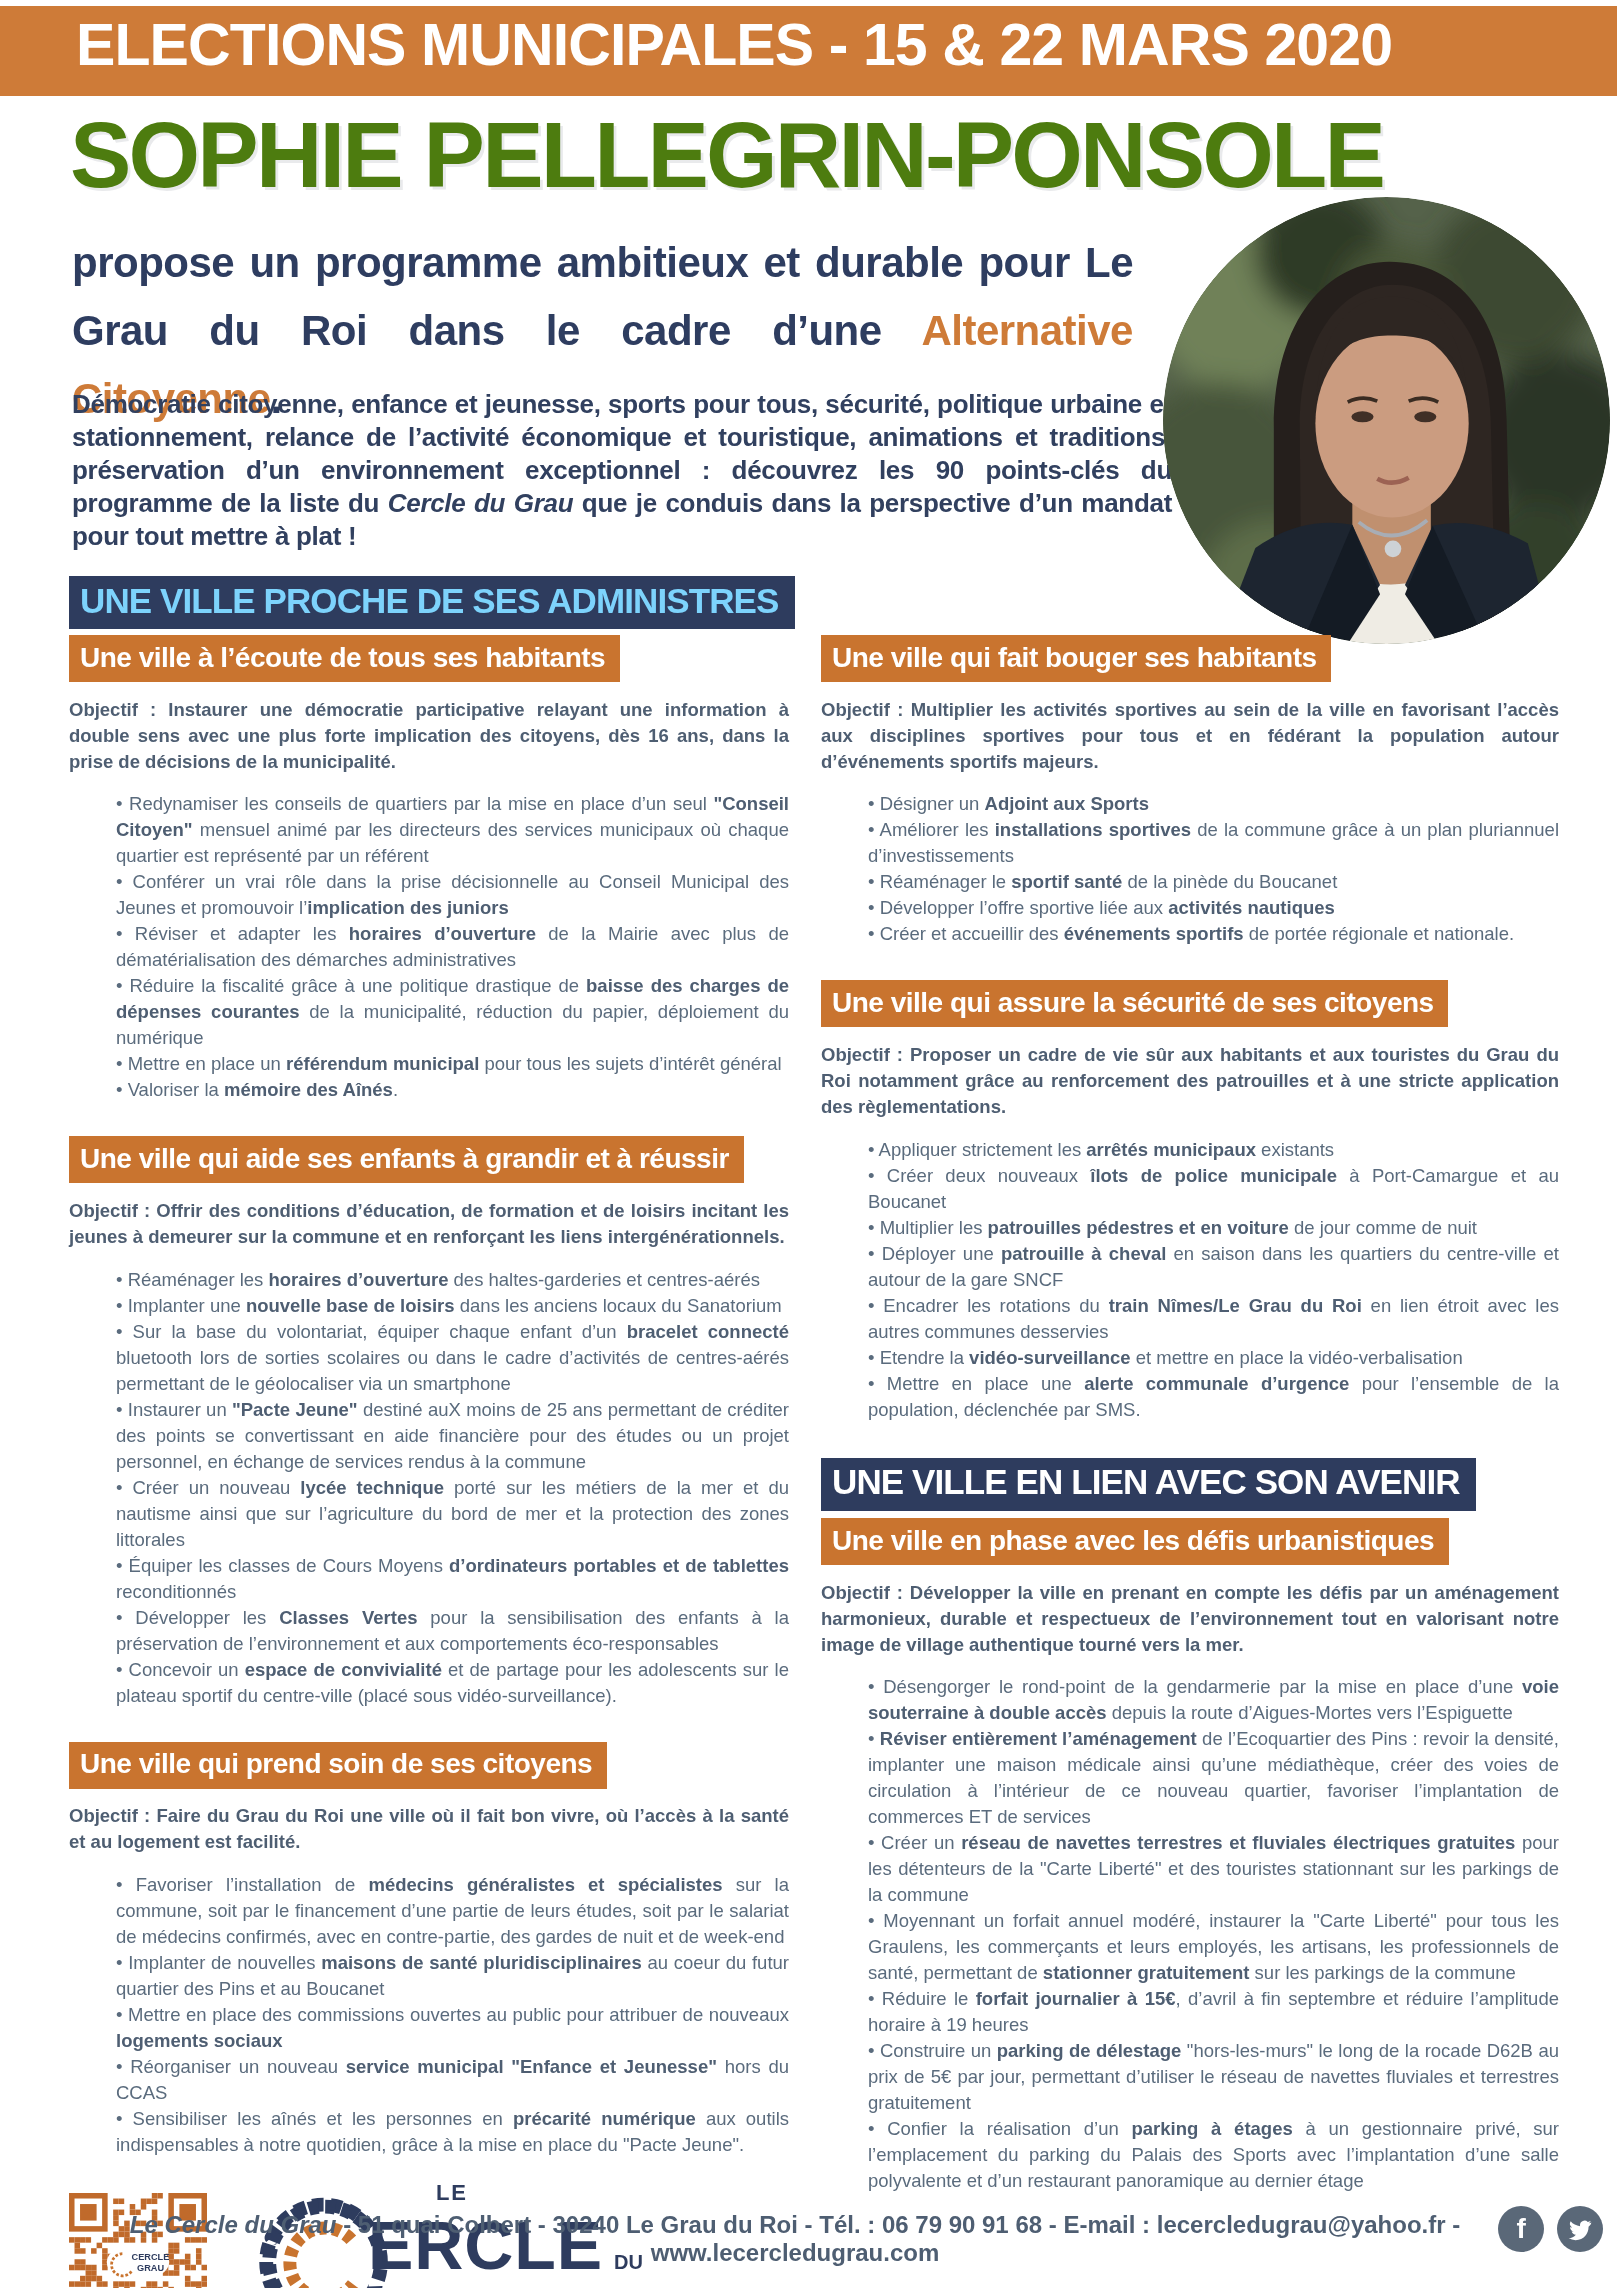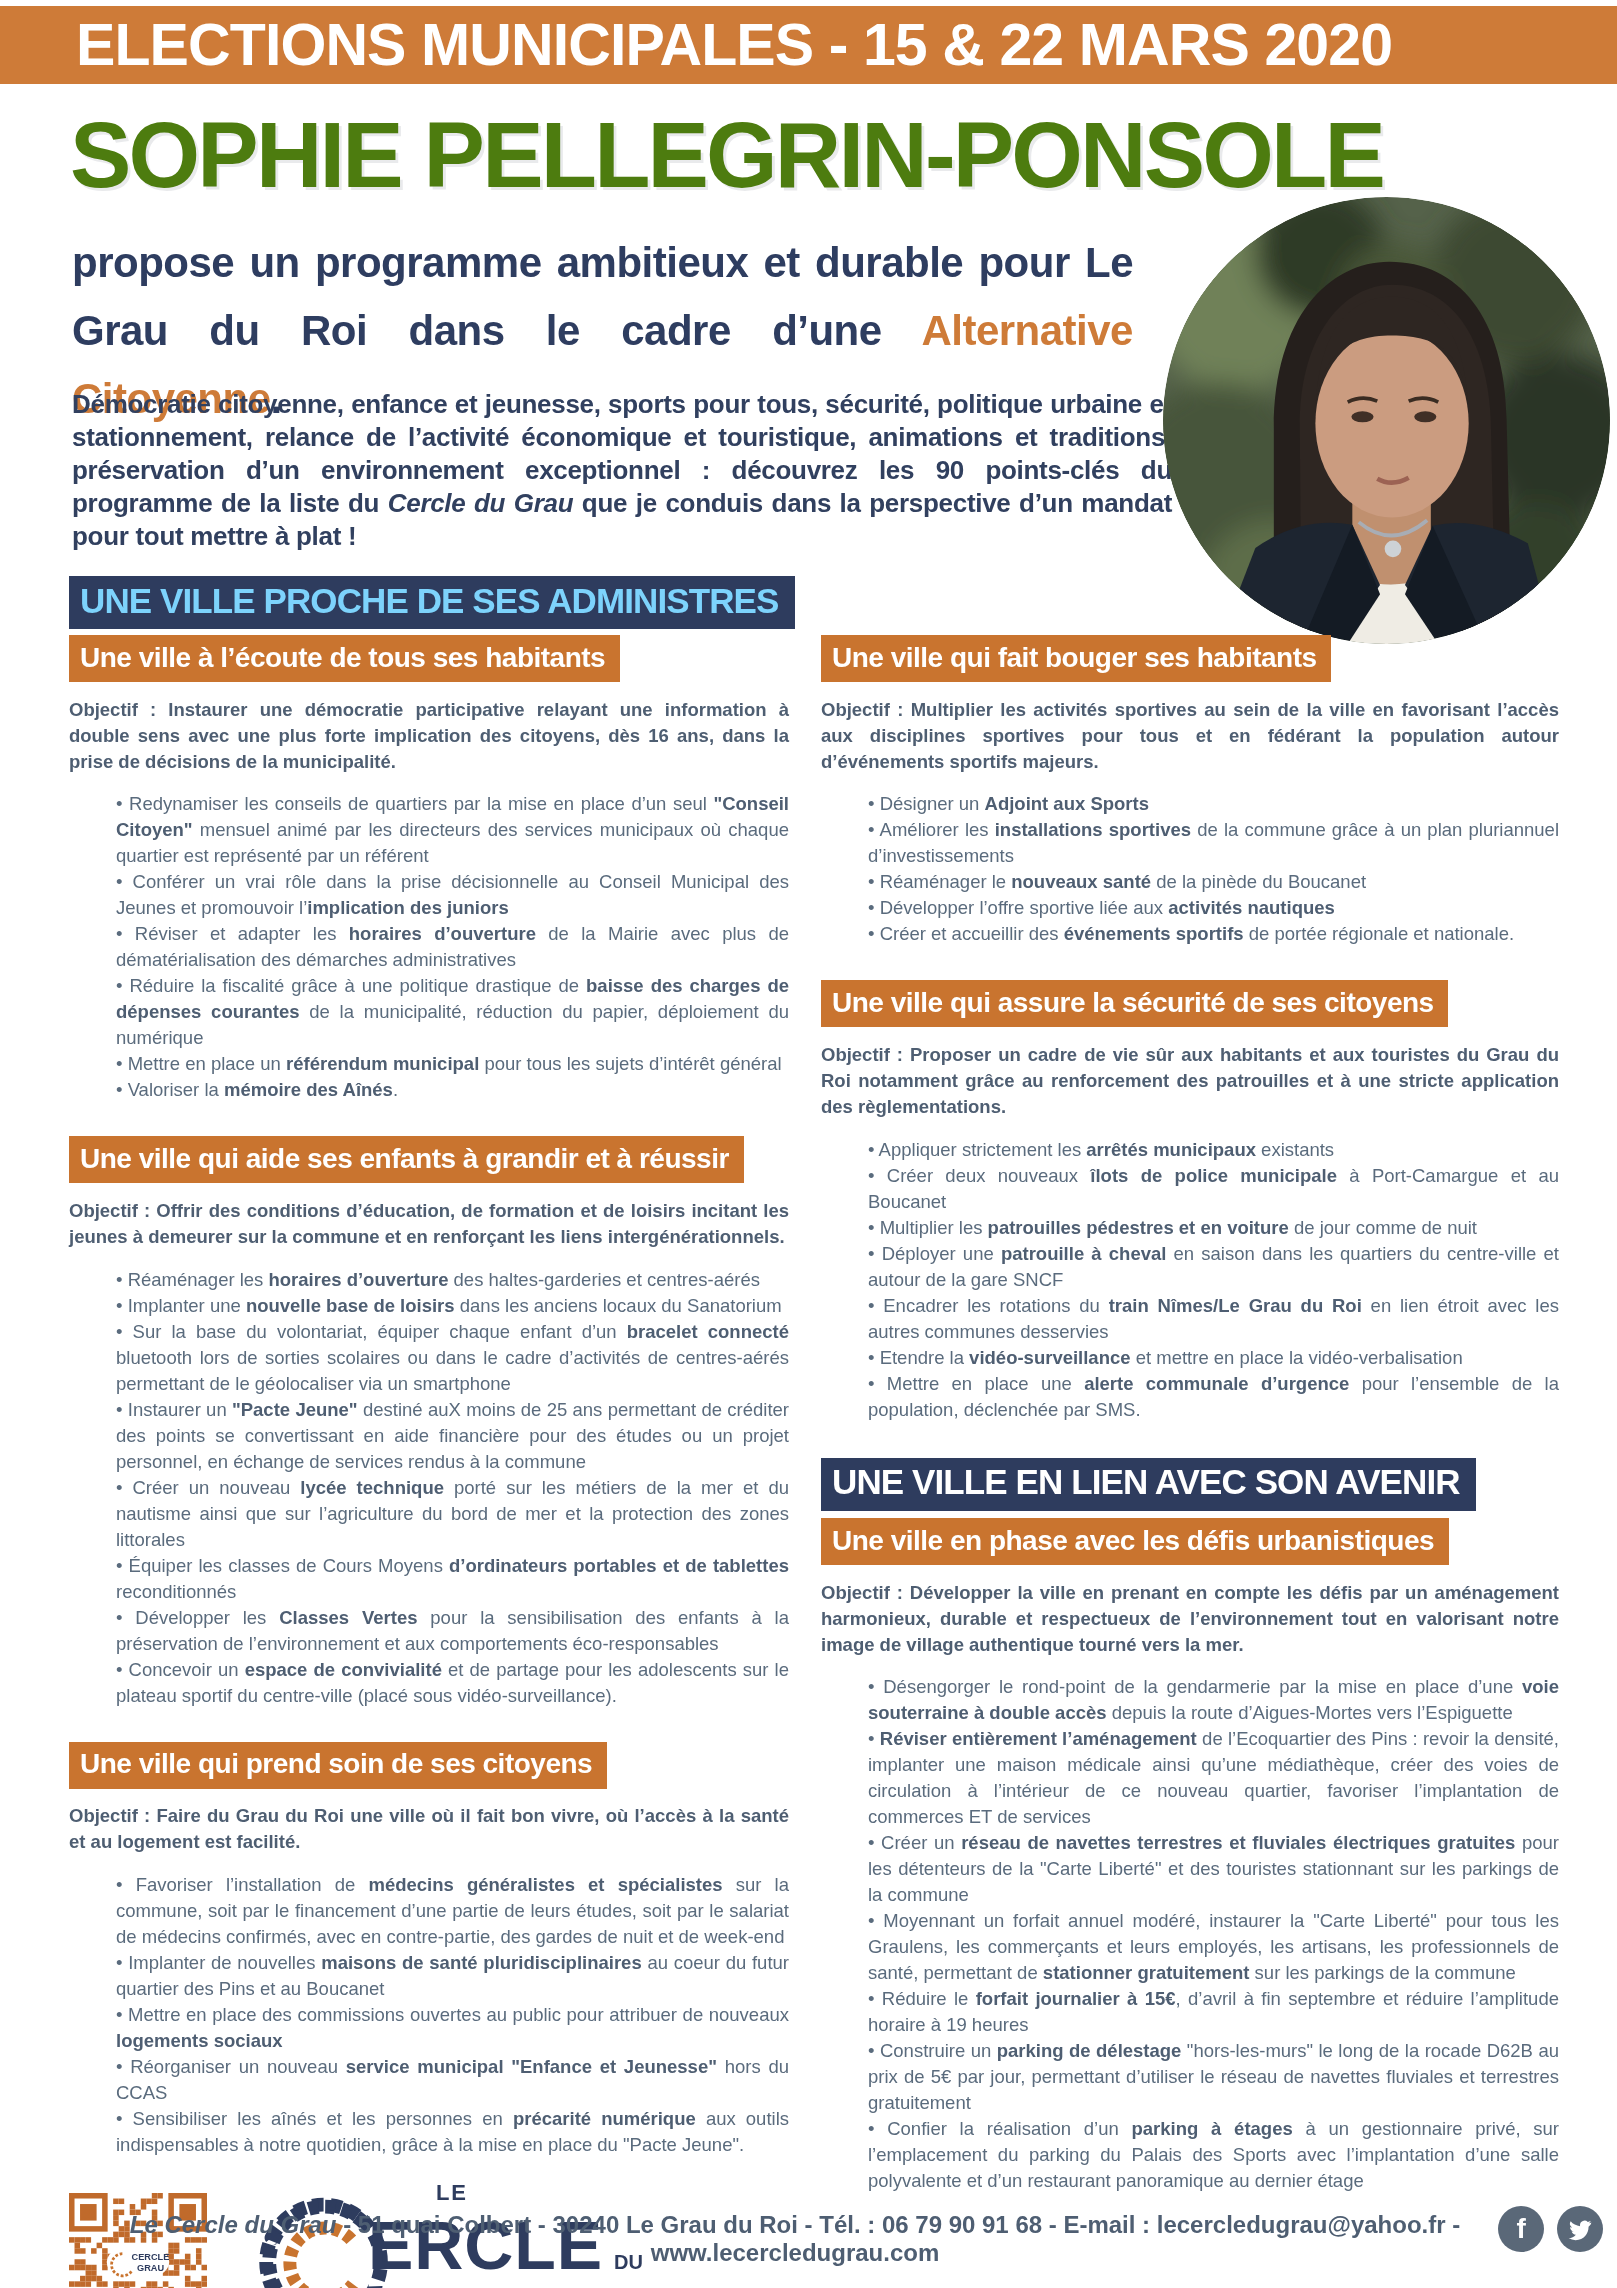--- a/index.html
+++ b/index.html
@@ -1,21 +1,21 @@
 <!DOCTYPE html>
 <html lang="fr" style="font-size:14.8px"><head>
 <meta charset="utf-8">
 <style>
   * { margin:0; padding:0; box-sizing:border-box; }
   html,body { background:#ffffff; }
   body { font-family:"Liberation Sans", sans-serif; }
   .page { position:relative; width:1618px; height:2289px; background:#fff; overflow:hidden; }
 
   
-  .top-band { position:absolute; top:5.5px; left:0; right:0; height:78px; background:#CE7B38; }
+  .top-band { position:absolute; top:5.5px; left:0; right:0; height:90px; background:#CE7B38; }
   .top-band span { display:block; padding-left:76px; line-height:78px; font-size:59px; font-weight:bold;
                    color:#fff; letter-spacing:-0.9px; white-space:nowrap; }
 
   
   .name { position:absolute; top:103px; left:70px; font-size:92px; font-weight:bold; color:#4d7c0f;
           letter-spacing:-2.8px; white-space:nowrap; text-shadow:2.8px 2.8px 0 rgba(40,50,70,0.10); }
 
   .hero-sub { position:absolute; top:229px; left:72px; width:1061px; font-size:42px; font-weight:bold;
               color:#2E3D60; line-height:68px; text-align:justify; letter-spacing:-0.5px; }
   .hero-sub .accent { color:#CE7B38; font-weight:bold; }
@@ -381,21 +381,21 @@
           </div>
         </div>
       </div>
     </div>
 
     <div class="col-right">
       <div>
           <div class="subsection"><div class="sub-banner">Une ville qui fait bouger ses habitants</div><p class="objective">Objectif : Multiplier les activités sportives au sein de la ville en favorisant l’accès aux disciplines sportives pour tous et en fédérant la population autour d’événements sportifs majeurs.</p><div class="bullets">
               <p>Désigner un <strong>Adjoint aux Sports</strong></p>
               <p>Améliorer les <strong>installations sportives</strong> de la commune grâce à un plan pluriannuel d’investissements</p>
-              <p>Réaménager le <strong>nouveaux santé</strong> de la pinède du Boucanet</p>
+              <p>Réaménager le <strong>sportif santé</strong> de la pinède du Boucanet</p>
               <p>Développer l’offre sportive liée aux <strong>activités nautiques</strong></p>
               <p>Créer et accueillir des <strong>événements sportifs</strong> de portée régionale et nationale.</p>
             </div></div>
           <div class="subsection"><div class="sub-banner">Une ville qui assure la sécurité de ses citoyens</div><p class="objective">Objectif : Proposer un cadre de vie sûr aux habitants et aux touristes du Grau du Roi notamment grâce au renforcement des patrouilles et à une stricte application des règlementations.</p><div class="bullets">
               <p>Appliquer strictement les <strong>arrêtés municipaux</strong> existants</p>
               <p>Créer deux nouveaux <strong>îlots de police municipale</strong> à Port-Camargue et au Boucanet</p>
               <p>Multiplier les <strong>patrouilles pédestres et en voiture</strong> de jour comme de nuit</p>
               <p>Déployer une <strong>patrouille à cheval</strong> en saison dans les quartiers du centre-ville et autour de la gare SNCF</p>
               <p>Encadrer les rotations du <strong>train Nîmes/Le Grau du Roi</strong> en lien étroit avec les autres communes desservies</p>
               <p>Etendre la <strong>vidéo-surveillance</strong> et mettre en place la vidéo-verbalisation</p>

